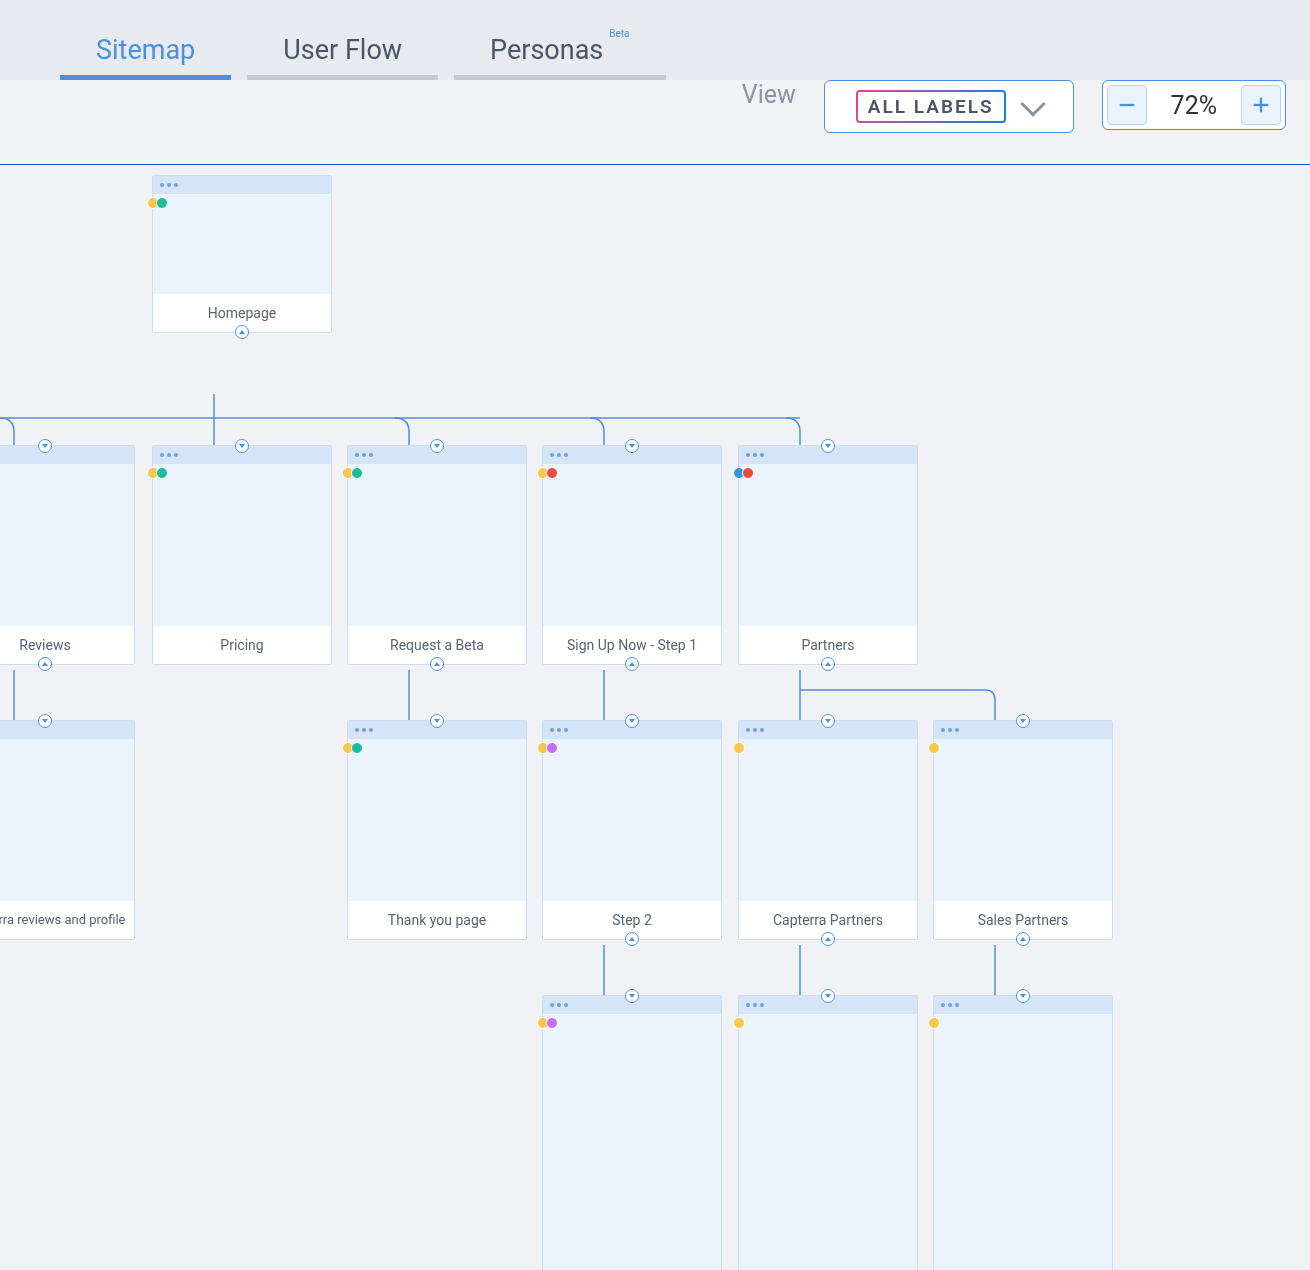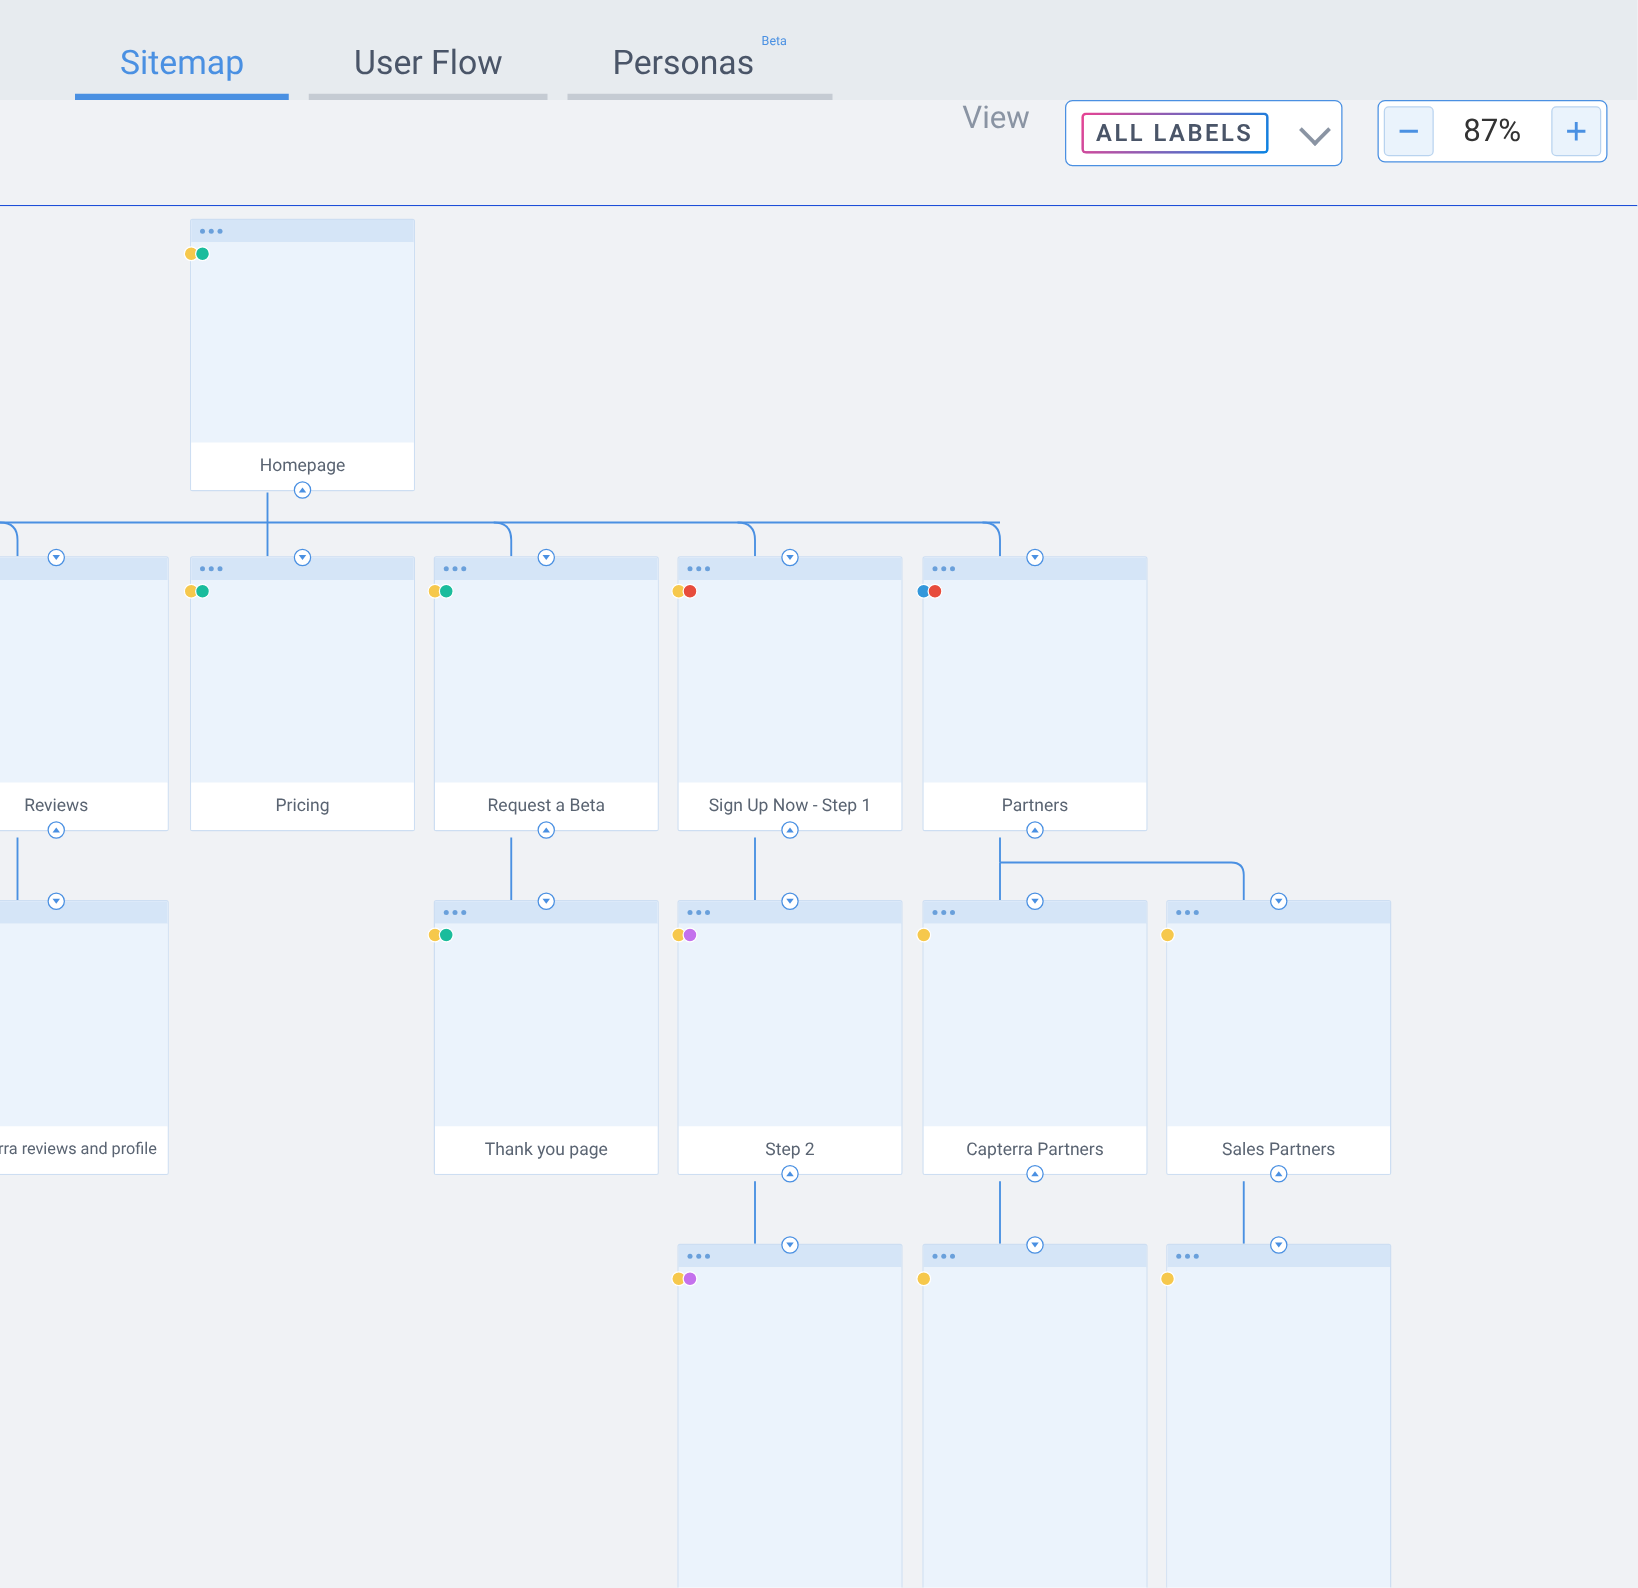--- a/index.html
+++ b/index.html
@@ -10,21 +10,21 @@
 .tab-wrap{position:relative;padding:0 36px 14px;cursor:pointer}
 .tab{font-size:27px;color:#4a5568;display:flex;align-items:flex-start}
 .tab.active{color:#4A90E2}
 .tab-underline{position:absolute;bottom:0;left:0;right:0;height:5px;background:#c5cbd3}
 .tab-wrap.active .tab-underline{background:#4A90E2}
 .beta{font-size:10px;color:#4A90E2;margin-left:6px;transform:translateY(-6px)}
 
 
 .toolbar{background:#f0f2f5;height:85px;border-bottom:1px solid #1d4ed8;display:flex;align-items:flex-start;justify-content:flex-end;padding:0 24px;gap:28px}
 .view-label{font-size:25px;color:#8a94a3}
-.labels-btn{display:flex;align-items:center;gap:28px;border:1px solid #4A90E2;border-radius:6px;padding:9px 12px;background:#fff;cursor:pointer}
+.labels-btn{display:flex;align-items:center;gap:18px;border:1px solid #4A90E2;border-radius:6px;padding:9px 31px;background:#fff;cursor:pointer}
 .labels-chip{border:2px solid transparent;border-radius:4px;padding:3px 10px;font-size:19px;letter-spacing:2px;font-weight:600;background-image:linear-gradient(#fff,#fff),linear-gradient(120deg,#e84393,#0984e3);background-origin:border-box;background-clip:padding-box,border-box;color:#4a5568}
 .chevron{width:18px;height:18px;border-right:3px solid #8a94a3;border-bottom:3px solid #8a94a3;transform:rotate(45deg);margin-top:-6px}
 .zoom{display:flex;align-items:center;border:1px solid #4A90E2;border-radius:6px;background:#fff;padding:4px}
 .zoom-btn{width:40px;height:40px;border:1px solid #b9d3ef;border-radius:4px;background:#eaf3fc;display:flex;align-items:center;justify-content:center;cursor:pointer;color:#4A90E2;font-size:28px;font-weight:400}
 .zoom-btn svg{width:22px;height:22px}
 .zoom-value{padding:0 24px;font-size:25px;color:#333}
 
 
 .canvas{position:relative;width:100%;height:calc(100% - 165px);background:#f0f2f5}
 .svg-lines{position:absolute;top:0;left:0;width:100%;height:100%;pointer-events:none}
@@ -73,21 +73,21 @@
   <div class="labels-btn">
     <span class="labels-chip">ALL LABELS</span>
     <span class="chevron"></span>
   </div>
   <div class="zoom">
     <div class="zoom-btn">
       <svg viewBox="0 0 24 24">
           <line x1="4" y1="12" x2="20" y2="12" stroke="#4A90E2" stroke-width="2.5"></line>
         </svg>
     </div>
-    <span class="zoom-value">87%</span>
+    <span class="zoom-value">72%</span>
     <div class="zoom-btn">
       <svg viewBox="0 0 24 24">
           <line x1="4" y1="12" x2="20" y2="12" stroke="#4A90E2" stroke-width="2.5"></line>
           <line x1="12" y1="4" x2="12" y2="20" stroke="#4A90E2" stroke-width="2.5"></line>
         </svg>
     </div>
   </div>
 </div>
 
 <div class="canvas">
@@ -112,21 +112,21 @@
     <path d="M 800 525 L 985 525 Q 995 525 995 535 L 995 555"></path>
     <line x1="800" y1="525" x2="800" y2="555"></line>
 
     <line x1="604" y1="780" x2="604" y2="830"></line>
 
     <line x1="800" y1="780" x2="800" y2="830"></line>
 
     <line x1="995" y1="780" x2="995" y2="830"></line>
   </svg>
 
-  <div class="card" style="left:152px;top:10px;width:180px;height:218px">
+  <div class="card" style="left:152px;top:10px;width:180px;height:158px">
     <div class="card-header">
         <span class="hdot"></span>
         <span class="hdot"></span>
         <span class="hdot"></span>
       </div>
     <div class="card-body">
       <div class="card-tags">
         <span class="tag-dot tg-yellow"></span>
         <span class="tag-dot tg-green"></span>
       </div>

